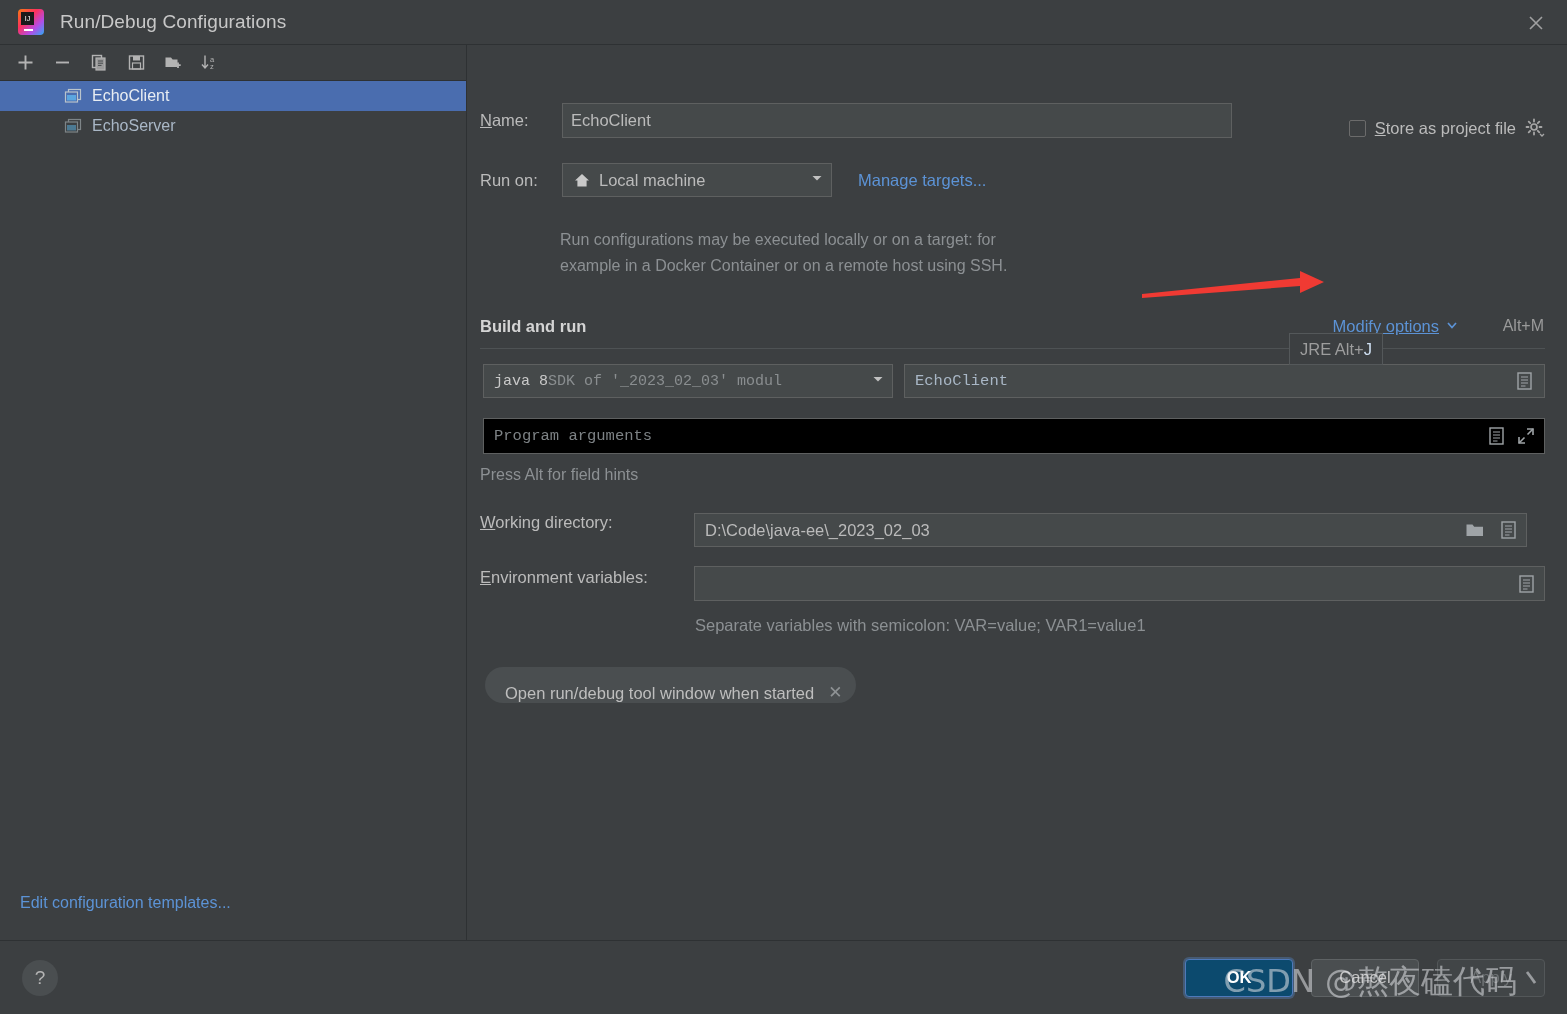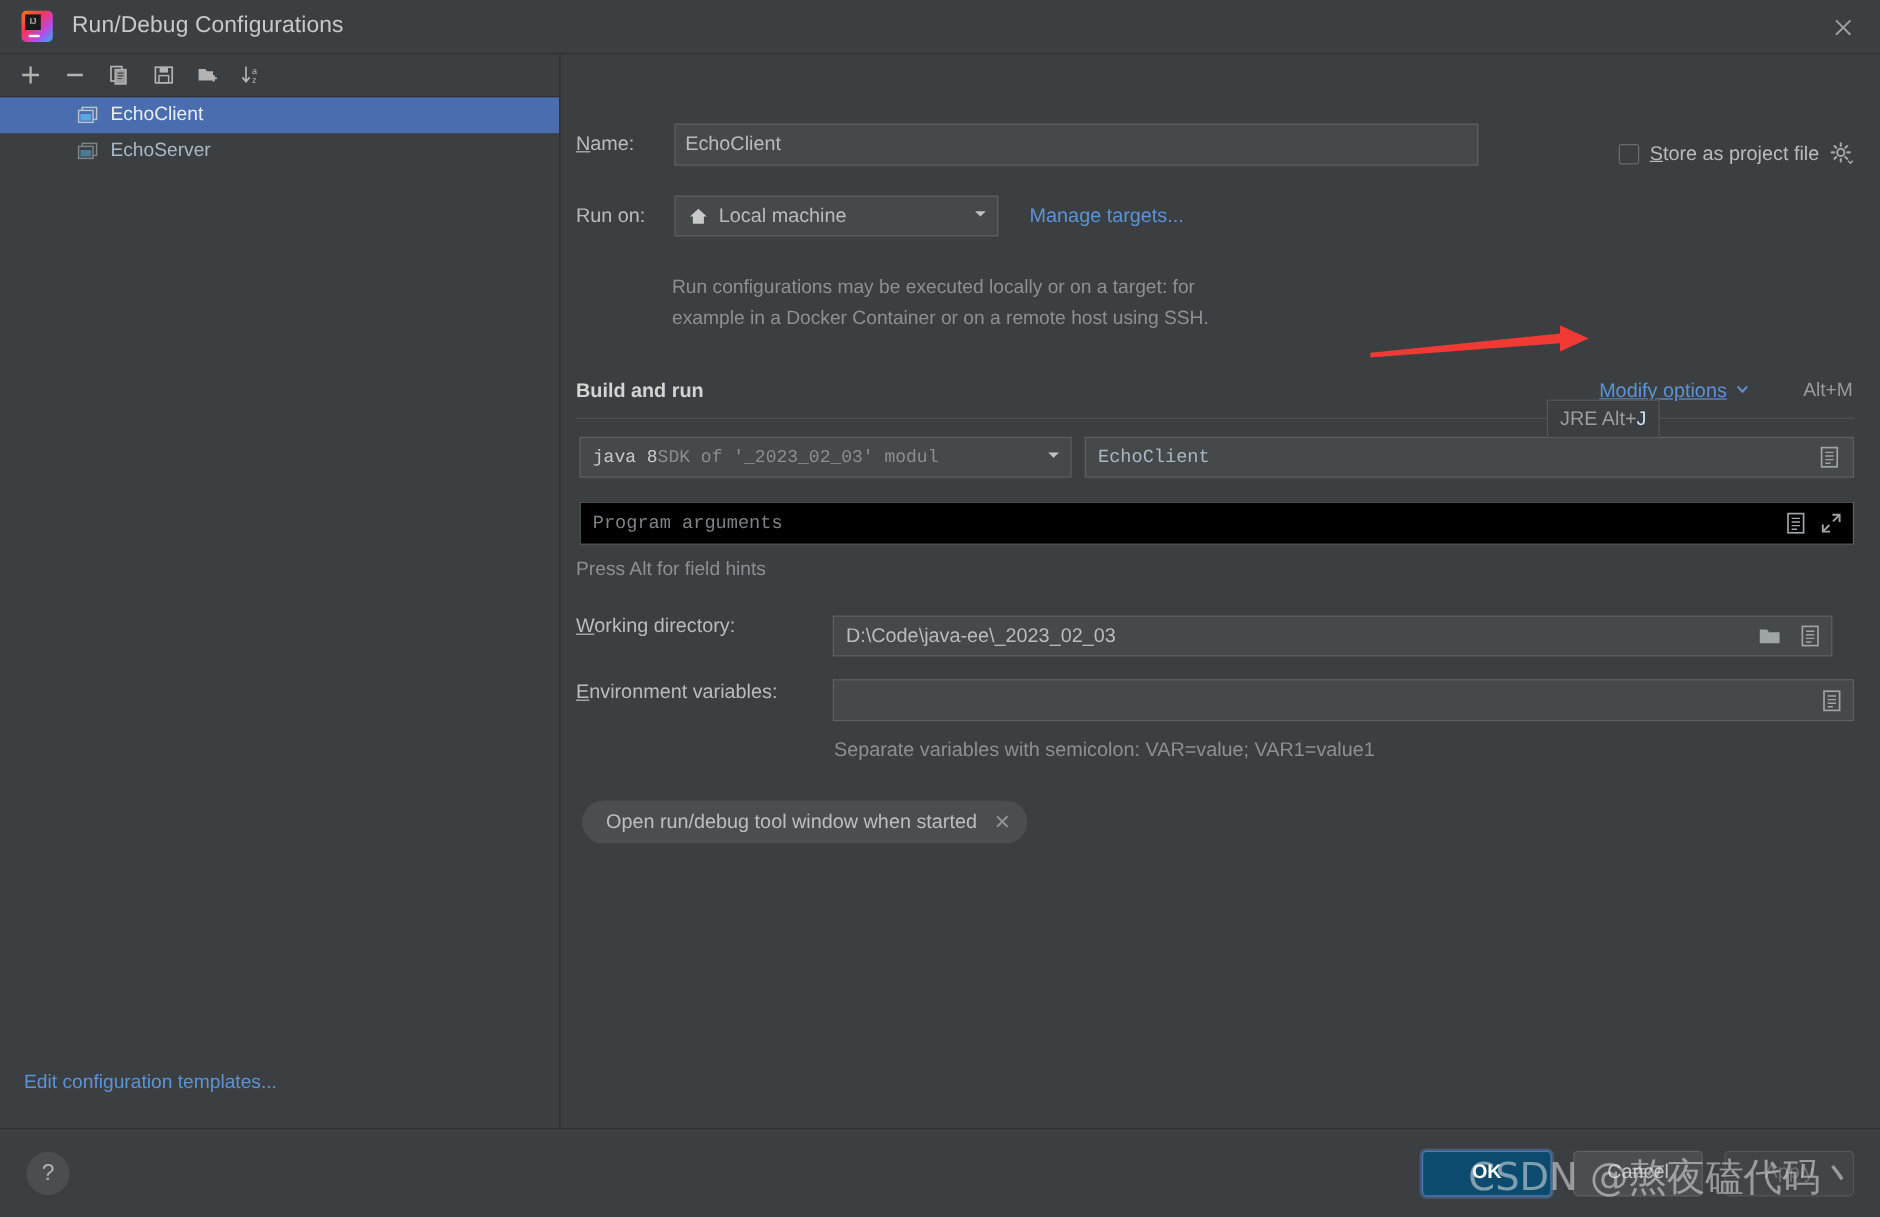--- a/index.html
+++ b/index.html
@@ -358,21 +358,21 @@
 
   
   .chip {
     position: absolute;
     left: 18px;
     top: 622px;
     height: 36px;
     background: #4A4E50;
     border-radius: 18px;
     display: flex;
-    align-items: center;
+    align-items: flex-end;
     padding: 0 14px 0 20px;
     gap: 14px;
     font-size: 16.5px;
     color: #BEBEBE;
     cursor: pointer;
   }
   .chip-x { color: #8E9294; font-size: 17px; cursor: pointer; }
 
   
   .hint-box {

